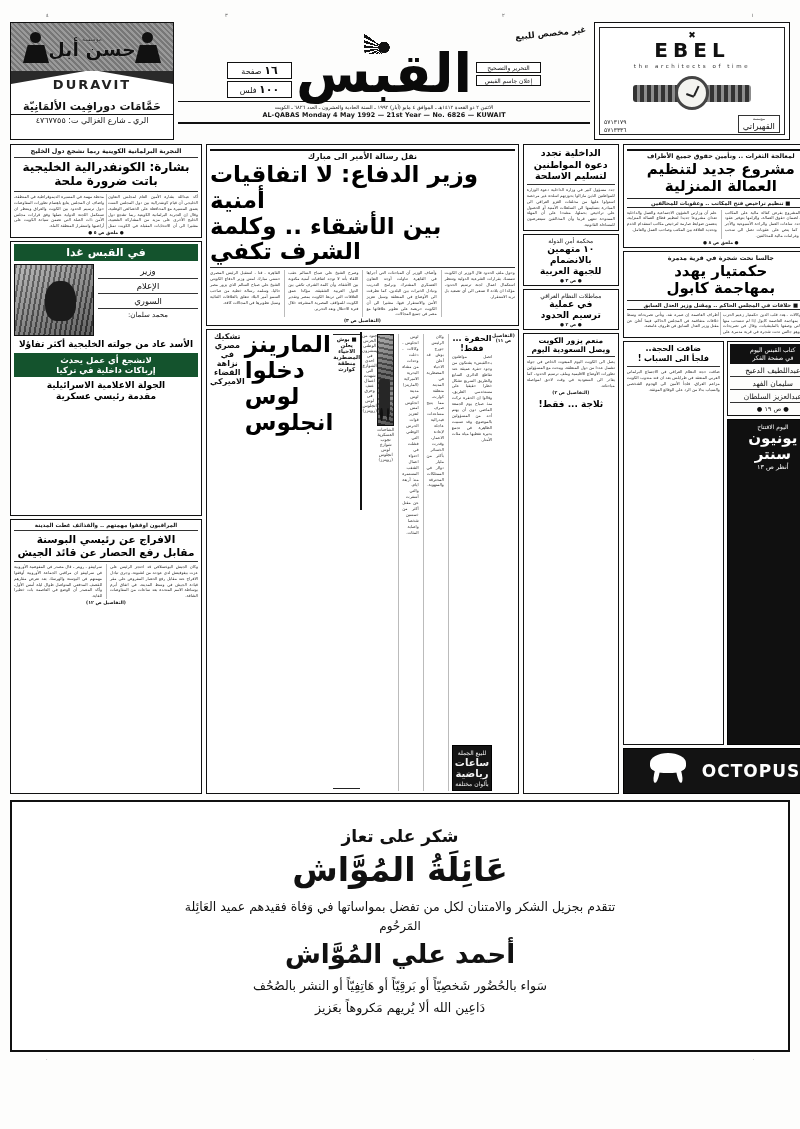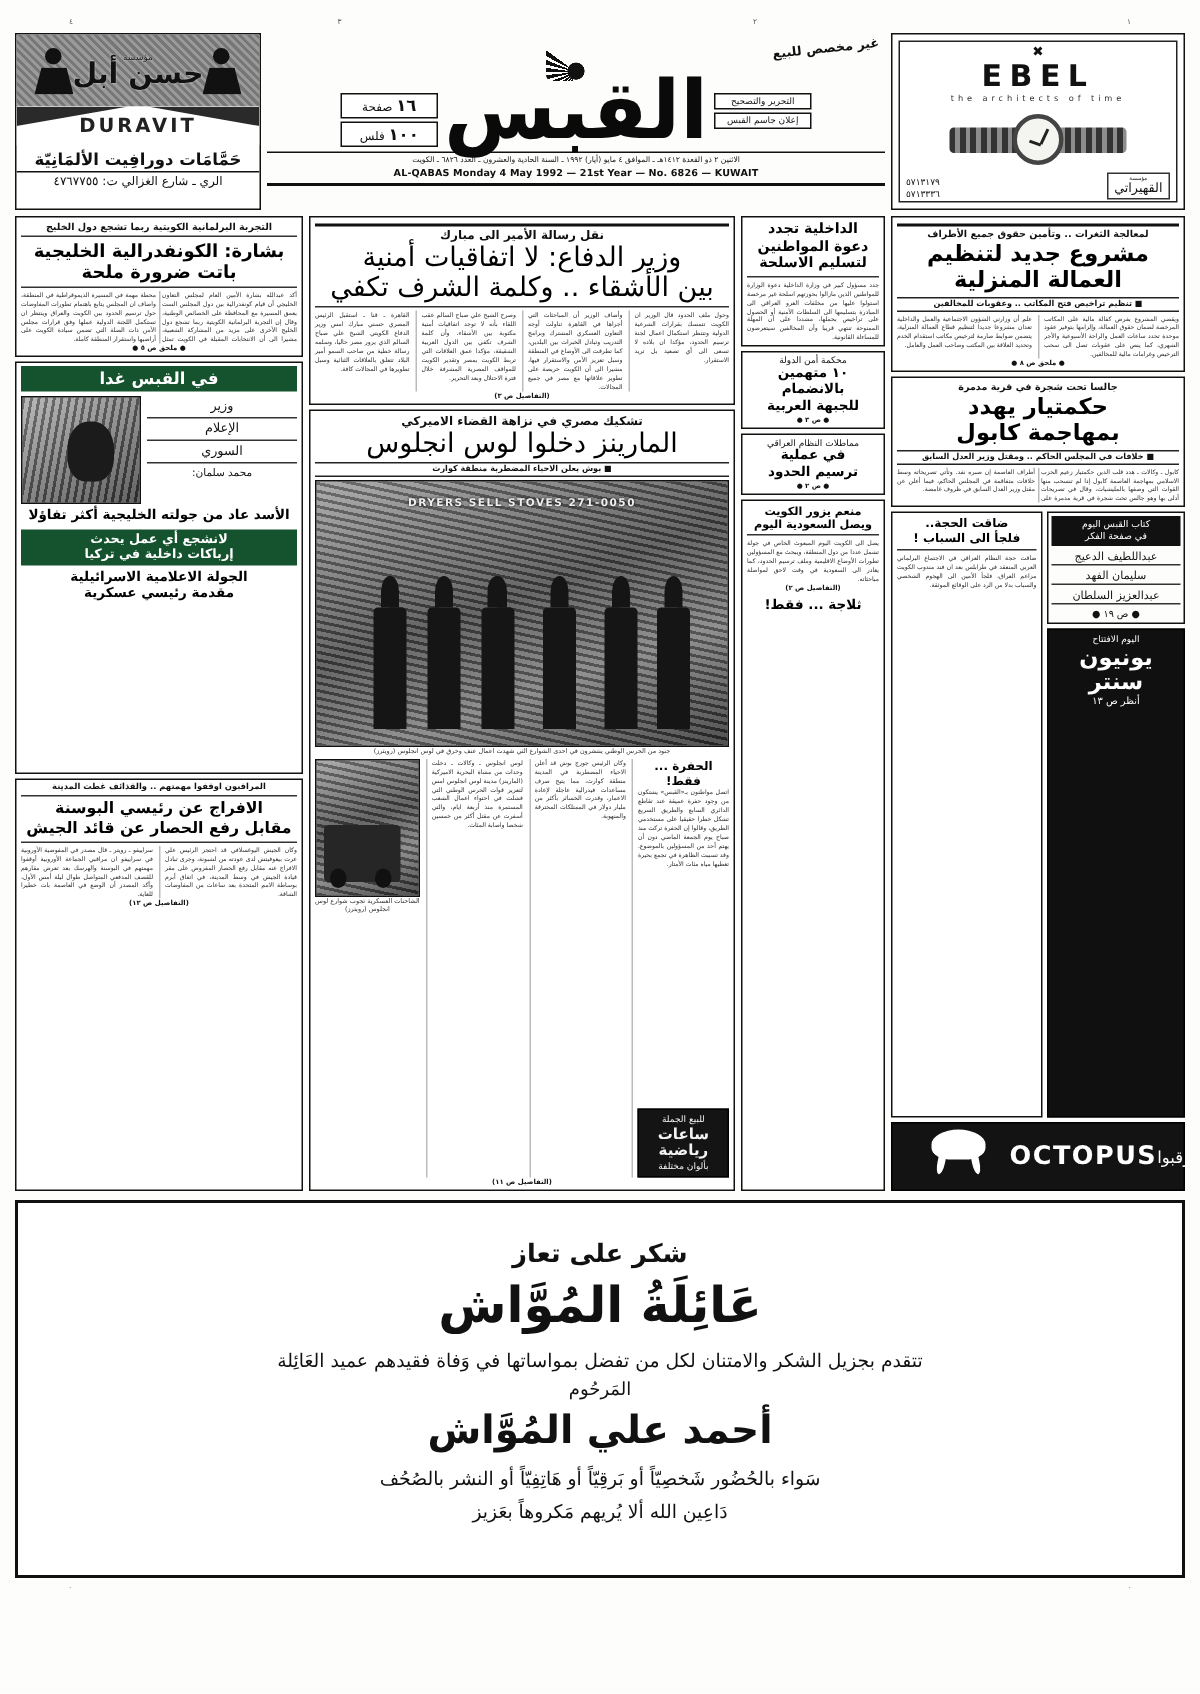--- a/index.html
+++ b/index.html
@@ -151,21 +151,21 @@
     margin-top: 4px;
     height: 650px;
   }
   .col { display: flex; flex-direction: column; gap: 3px; }
   .cellbox { border: 1.2px solid #111; padding: 2px 3px; background: #fff; }
   .hairline { border-top: 1px solid #333; margin: 2px 0; }
   .dblrule { border-top: 2.4px solid #111; margin: 2px 0 1px; }
 
   .kicker { font-size: 6.4px; direction: rtl; text-align: center; font-weight: bold; margin-bottom: 1px; color:#111;}
   .hl-xl {
-    font-size: 18px; font-weight: normal; direction: rtl; text-align: center;
+    font-size: 23px; font-weight: bold; direction: rtl; text-align: left;
     line-height: 1.12; letter-spacing: -0.5px; color: #000;
   }
   .hl-lg {
     font-size: 15px; font-weight: bold; direction: rtl; text-align: center;
     line-height: 1.15; color: #000;
   }
   .hl-md {
     font-size: 12px; font-weight: bold; direction: rtl; text-align: center;
     line-height: 1.2; color: #000;
   }
@@ -425,21 +425,21 @@
         <div class="hairline"></div>
         <div style="display:flex;gap:4px;">
           <div class="tiny" style="flex:1">القاهرة ـ قنا ـ استقبل الرئيس المصري حسني مبارك امس وزير الدفاع الكويتي الشيخ علي صباح السالم الذي يزور مصر حاليا، وسلمه رسالة خطية من صاحب السمو أمير البلاد تتعلق بالعلاقات الثنائية وسبل تطويرها في المجالات كافة.</div>
           <div class="tiny" style="flex:1;border-left:1px solid #bbb;padding-left:3px">وصرح الشيخ علي صباح السالم عقب اللقاء بأنه لا توجد اتفاقيات أمنية مكتوبة بين الأشقاء، وأن كلمة الشرف تكفي بين الدول العربية الشقيقة، مؤكدا عمق العلاقات التي تربط الكويت بمصر وتقدير الكويت للمواقف المصرية المشرفة خلال فترة الاحتلال وبعد التحرير.</div>
           <div class="tiny" style="flex:1;border-left:1px solid #bbb;padding-left:3px">وأضاف الوزير أن المباحثات التي أجراها في القاهرة تناولت أوجه التعاون العسكري المشترك وبرامج التدريب وتبادل الخبرات بين البلدين، كما تطرقت الى الأوضاع في المنطقة وسبل تعزيز الأمن والاستقرار فيها، مشيرا الى أن الكويت حريصة على تطوير علاقاتها مع مصر في جميع المجالات.</div>
           <div class="tiny" style="flex:1;border-left:1px solid #bbb;padding-left:3px">وحول ملف الحدود قال الوزير ان الكويت تتمسك بقرارات الشرعية الدولية وتنتظر استكمال اعمال لجنة ترسيم الحدود، مؤكدا ان بلاده لا تسعى الى أي تصعيد بل تريد الاستقرار.</div>
         </div>
         <div class="more">(التفاصيل ص ٣)</div>
       </div>
 
-      <div class="cellbox" style="flex:1; display:flex; flex-direction:column;">
+      <div class="cellbox" style="flex:1; display:flex; flex-direction:row;">
         <div class="kicker" style="font-size:8px">تشكيك مصري في نزاهة القضاء الاميركي</div>
         <div class="hl-xl">المارينز دخلوا لوس انجلوس</div>
         <div class="subhead">■ بوش يعلن الاحياء المضطربة منطقة كوارث</div>
 
         <div class="photo" style="height:178px">
           <div class="ph-graffiti ar">DRYERS SELL STOVES 271-0050</div>
           <div class="ph-fig" style="left:14%"></div>
           <div class="ph-fig" style="left:27%"></div>
           <div class="ph-fig" style="left:40%"></div>
           <div class="ph-fig" style="left:55%"></div>

